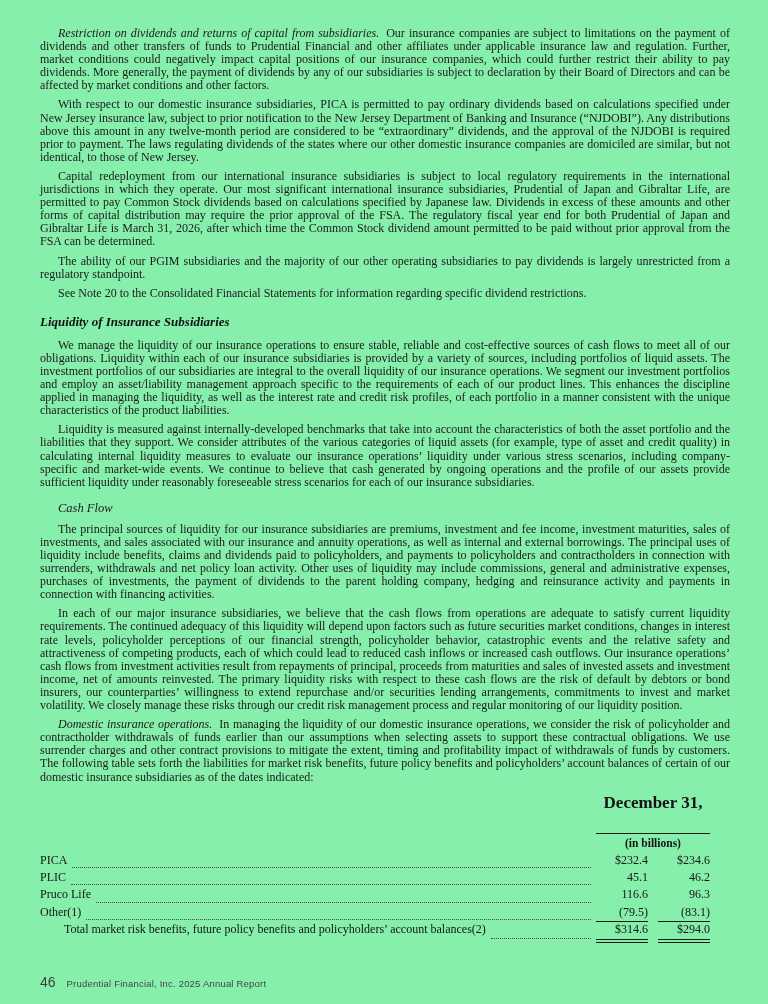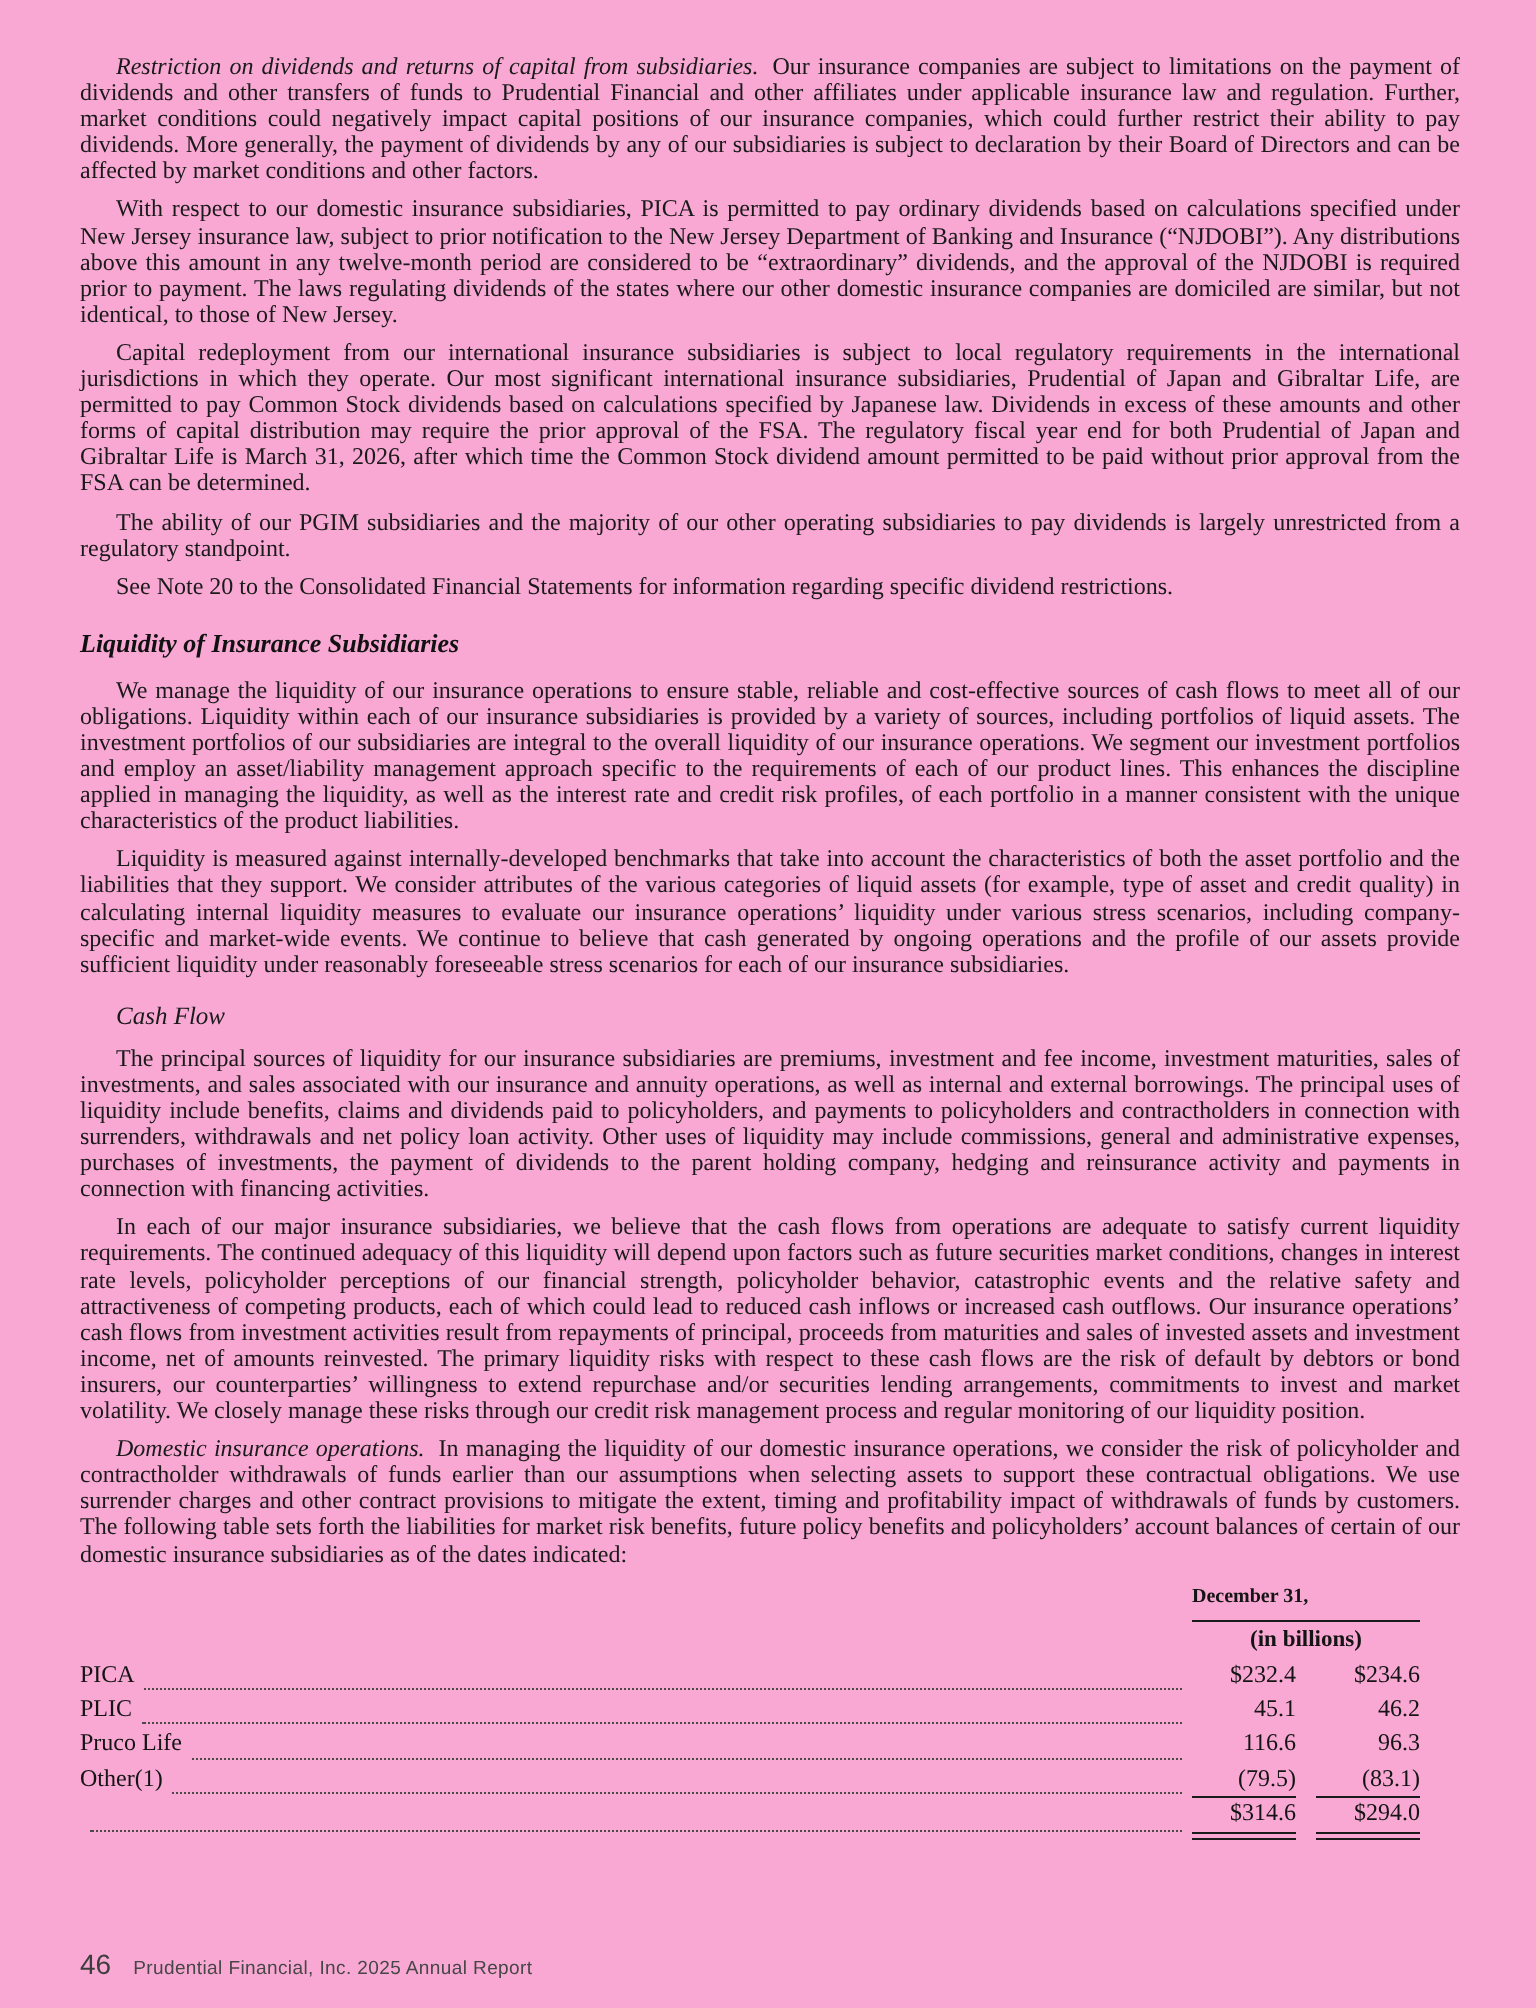--- a/index.html
+++ b/index.html
@@ -1,21 +1,21 @@
 <!DOCTYPE html>
 <html><head>
 <meta charset="utf-8">
 <style>
   * { margin: 0; padding: 0; box-sizing: border-box; }
   html, body { background: #ffffff; }
   .page {
     position: relative;
     width: 768px;
     height: 1004px;
-    background: #f9a8d4;
+    background: #86efac;
     overflow: hidden;
     color: #181818;
     font-family: "Liberation Serif", serif;
   }
   .content {
     position: absolute;
     left: 40px;
     right: 38px;
     top: 27px;
   }
@@ -47,25 +47,25 @@
   }
   
   .fin-table {
     margin-top: 9px;
     font-size: 12px;
     color: #141414;
   }
   .num-area-w { width: 114px; }
   .th-row { display: flex; justify-content: flex-end; padding-right: 20px; }
   .period-cell {
-    text-align: left;
+    text-align: center;
     font-weight: bold;
-    font-size: 10px;
+    font-size: 17px;
     border-bottom: 1px solid #1a1a1a;
-    padding-bottom: 6px;
+    padding-bottom: 20px;
   }
   .years-row { display: flex; gap: 10px; margin-top: 3px; }
   .year-cell {
     width: 52px;
     text-align: center;
     font-weight: bold;
     font-size: 11.5px;
     border-bottom: 1px solid #1a1a1a;
     padding-bottom: 2px;
   }
@@ -172,20 +172,21 @@
       </div>
 
       <div class="trow rule-under">
         <span class="rlabel">Other(1)</span>
         <span class="leader"></span>
         <span class="val">(79.5)</span>
         <span class="val">(83.1)</span>
       </div>
 
       <div class="trow total-row">
+        <span class="rlabel">Total market risk benefits, future policy benefits and policyholders’ account balances(2)</span>
         <span class="leader"></span>
         <span class="val">$314.6</span>
         <span class="val">$294.0</span>
       </div>
 
     </div>
   </div>
 
   <div class="footer">
     <span class="page-num">46</span>

